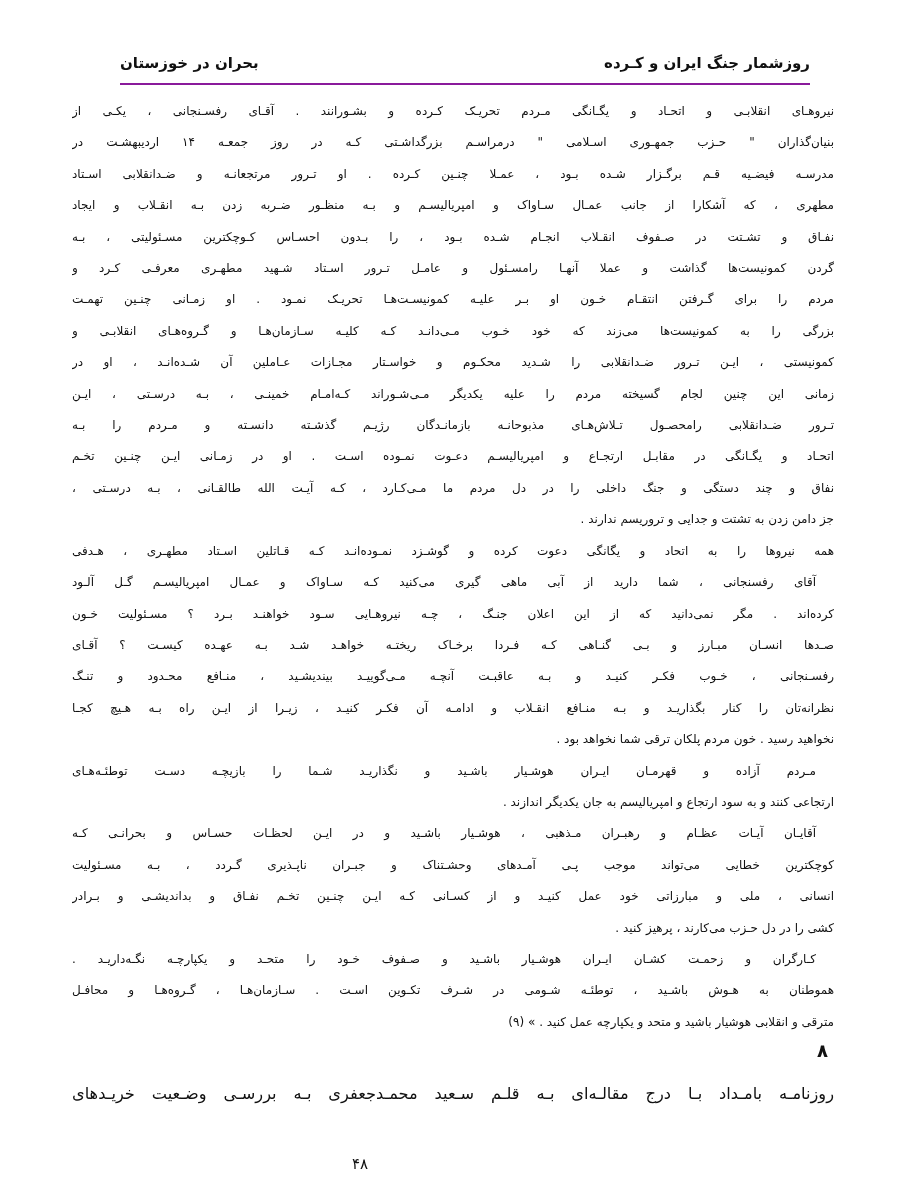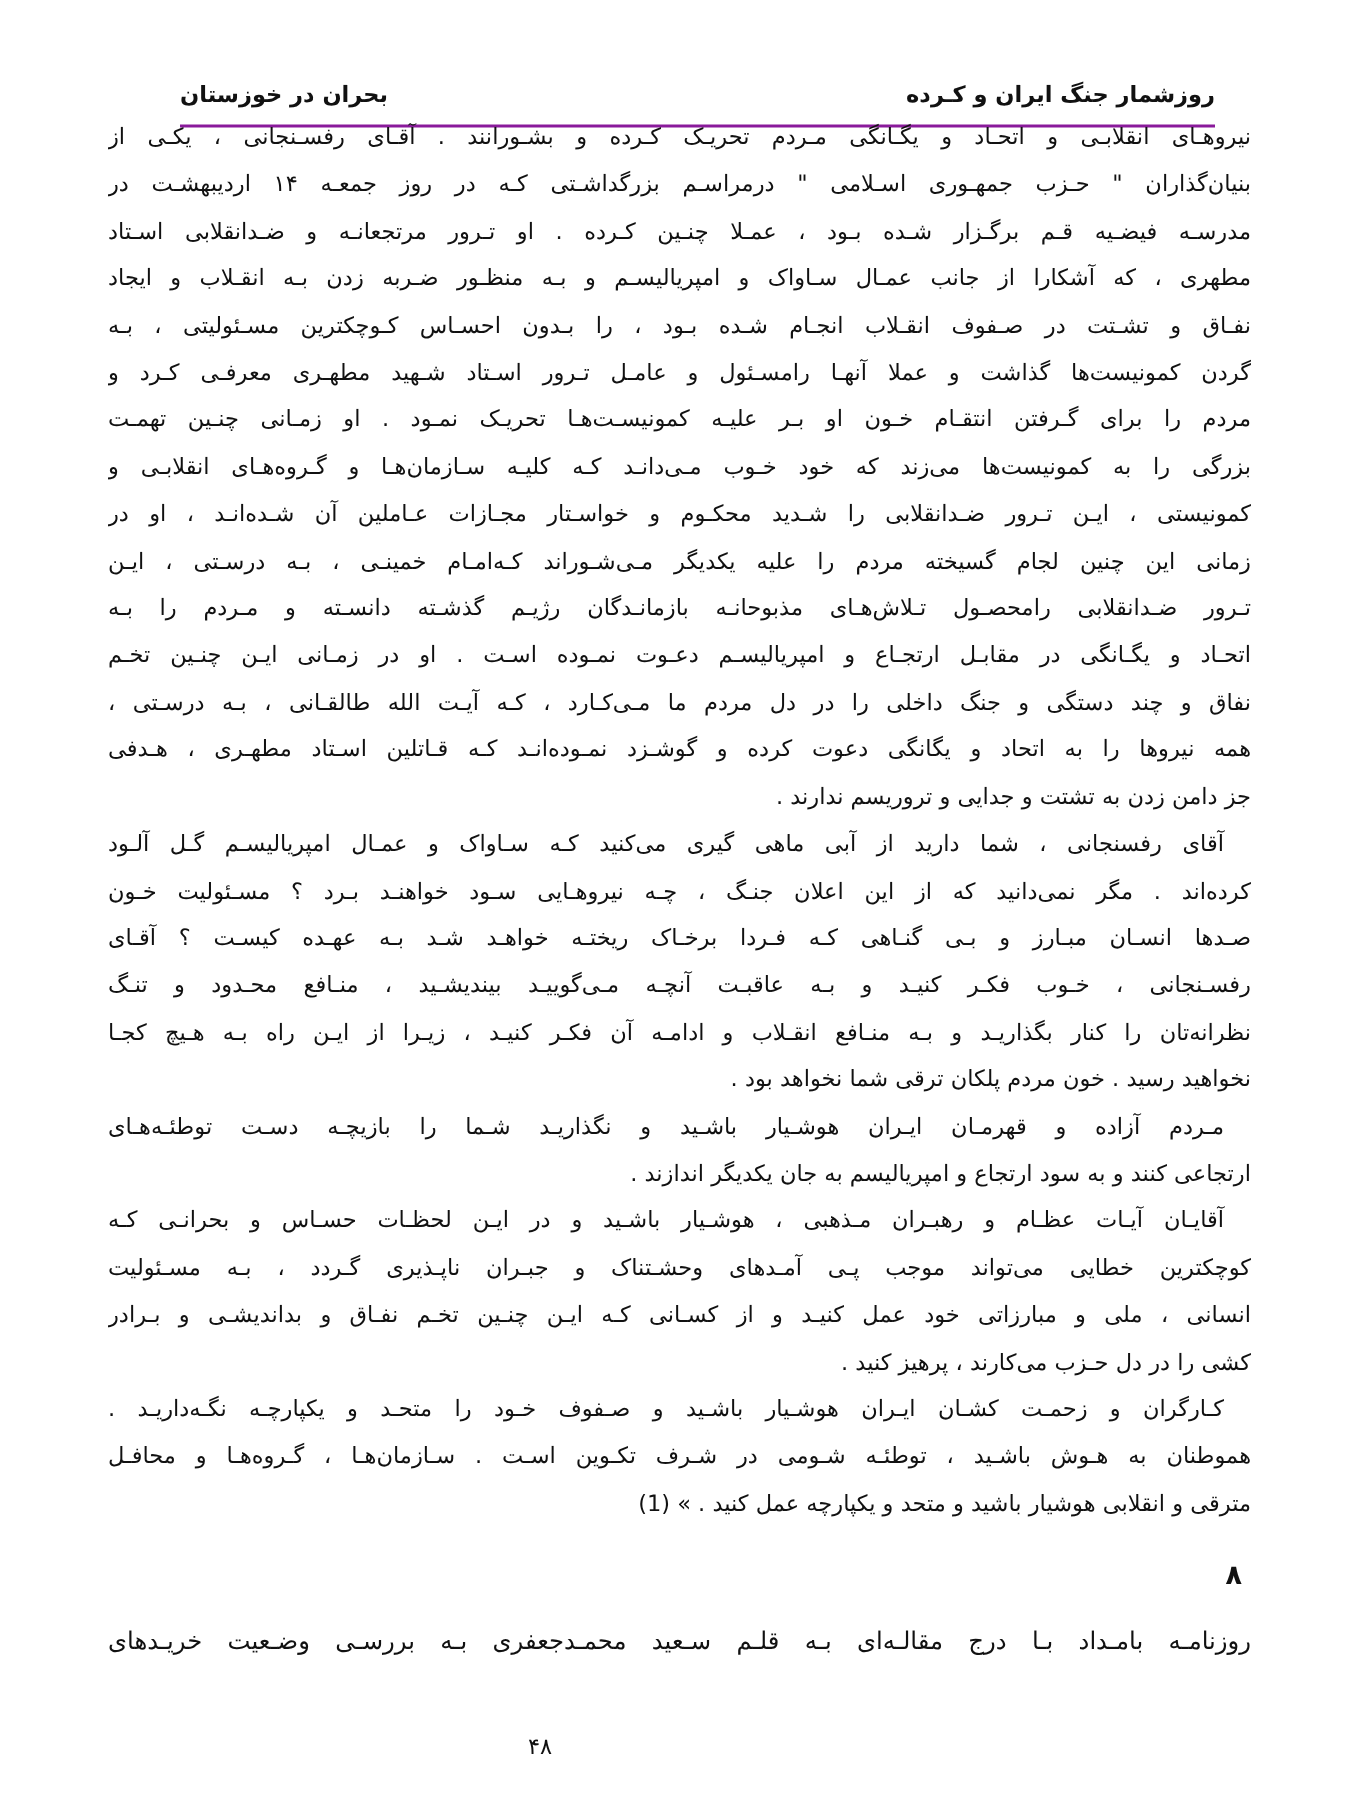--- a/index.html
+++ b/index.html
@@ -2,22 +2,22 @@
 <html><head>
 <meta charset="utf-8">
 <style>
   html, body { margin: 0; padding: 0; background: #ffffff; }
   body { width: 900px; height: 1200px; position: relative; overflow: hidden;
          font-family: "DejaVu Sans", sans-serif; color: #111; }
   .header { position: absolute; top: 48px; left: 120px; width: 690px; height: 30px;
             direction: rtl; display: flex; justify-content: space-between; align-items: center; }
   .header span { font-weight: bold; font-size: 15px; font-family: "DejaVu Sans", sans-serif; }
   .rule { position: absolute; top: 83px; left: 120px; width: 690px; height: 2px; background: #8a1a9b; }
-  .body { position: absolute; top: 76px; left: 72px; width: 762px; direction: rtl; text-align: justify;
-          font-size: 15px; line-height: 31.4px; }
+  .body { position: absolute; top: 96px; left: 72px; width: 762px; direction: rtl; text-align: justify;
+          font-size: 12px; line-height: 31.4px; }
   .line { display: block; text-align: justify; text-align-last: justify; white-space: nowrap; overflow: hidden; }
   .line.end { text-align-last: right; }
   .line.ind { padding-right: 18px; }
   .section-num { position: absolute; top: 1040px; right: 72px; font-weight: bold; font-size: 18px; direction: rtl; }
   .after { position: absolute; top: 1078px; left: 72px; width: 762px; direction: rtl; font-size: 16.2px; line-height: 31.4px; }
   .page-num { position: absolute; top: 1155px; left: 0; width: 720px; text-align: center; font-size: 15px; direction: rtl; }
 </style>
 </head>
 <body>
 
@@ -34,37 +34,37 @@
   <span class="line">مطهری ، که آشکارا از جانب عمـال سـاواک و امپریالیسـم و بـه منظـور ضـربه زدن بـه انقـلاب و ایجاد</span>
   <span class="line">نفـاق و تشـتت در صـفوف انقـلاب انجـام شـده بـود ، را بـدون احسـاس کـوچکترین مسـئولیتی ، بـه</span>
   <span class="line">گردن کمونیست‌ها گذاشت و عملا آنهـا رامسـئول و عامـل تـرور اسـتاد شـهید مطهـری معرفـی کـرد و</span>
   <span class="line">مردم را برای گـرفتن انتقـام خـون او بـر علیـه کمونیسـت‌هـا تحریـک نمـود . او زمـانی چنـین تهمـت</span>
   <span class="line">بزرگی را به کمونیست‌ها می‌زند که خود خـوب مـی‌دانـد کـه کلیـه سـازمان‌هـا و گـروه‌هـای انقلابـی و</span>
   <span class="line">کمونیستی ، ایـن تـرور ضـدانقلابی را شـدید محکـوم و خواسـتار مجـازات عـاملین آن شـده‌انـد ، او در</span>
   <span class="line">زمانی این چنین لجام گسیخته مردم را علیه یکدیگر مـی‌شـوراند کـه‌امـام خمینـی ، بـه درسـتی ، ایـن</span>
   <span class="line">تـرور ضـدانقلابی رامحصـول تـلاش‌هـای مذبوحانـه بازمانـدگان رژیـم گذشـته دانسـته و مـردم را بـه</span>
   <span class="line">اتحـاد و یگـانگی در مقابـل ارتجـاع و امپریالیسـم دعـوت نمـوده اسـت . او در زمـانی ایـن چنـین تخـم</span>
   <span class="line">نفاق و چند دستگی و جنگ داخلی را در دل مردم ما مـی‌کـارد ، کـه آیـت الله طالقـانی ، بـه درسـتی ،</span>
+  <span class="line end">جز دامن زدن به تشتت و جدایی و تروریسم ندارند .</span>
   <span class="line">همه نیروها را به اتحاد و یگانگی دعوت کرده و گوشـزد نمـوده‌انـد کـه قـاتلین اسـتاد مطهـری ، هـدفی</span>
-  <span class="line end">جز دامن زدن به تشتت و جدایی و تروریسم ندارند .</span>
   <span class="line ind">آقای رفسنجانی ، شما دارید از آبی ماهی گیری می‌کنید کـه سـاواک و عمـال امپریالیسـم گـل آلـود</span>
   <span class="line">کرده‌اند . مگر نمی‌دانید که از این اعلان جنـگ ، چـه نیروهـایی سـود خواهنـد بـرد ؟ مسـئولیت خـون</span>
   <span class="line">صـدها انسـان مبـارز و بـی گنـاهی کـه فـردا برخـاک ریختـه خواهـد شـد بـه عهـده کیسـت ؟ آقـای</span>
   <span class="line">رفسـنجانی ، خـوب فکـر کنیـد و بـه عاقبـت آنچـه مـی‌گوییـد بیندیشـید ، منـافع محـدود و تنـگ</span>
   <span class="line">نظرانه‌تان را کنار بگذاریـد و بـه منـافع انقـلاب و ادامـه آن فکـر کنیـد ، زیـرا از ایـن راه بـه هـیچ کجـا</span>
   <span class="line end">نخواهید رسید . خون مردم پلکان ترقی شما نخواهد بود .</span>
   <span class="line ind">مـردم آزاده و قهرمـان ایـران هوشـیار باشـید و نگذاریـد شـما را بازیچـه دسـت توطئـه‌هـای</span>
   <span class="line end">ارتجاعی کنند و به سود ارتجاع و امپریالیسم به جان یکدیگر اندازند .</span>
   <span class="line ind">آقایـان آیـات عظـام و رهبـران مـذهبی ، هوشـیار باشـید و در ایـن لحظـات حسـاس و بحرانـی کـه</span>
   <span class="line">کوچکترین خطایی می‌تواند موجب پـی آمـدهای وحشـتناک و جبـران ناپـذیری گـردد ، بـه مسـئولیت</span>
   <span class="line">انسانی ، ملی و مبارزاتی خود عمل کنیـد و از کسـانی کـه ایـن چنـین تخـم نفـاق و بداندیشـی و بـرادر</span>
   <span class="line end">کشی را در دل حـزب می‌کارند ، پرهیز کنید .</span>
   <span class="line ind">کـارگران و زحمـت کشـان ایـران هوشـیار باشـید و صـفوف خـود را متحـد و یکپارچـه نگـه‌داریـد .</span>
   <span class="line">هموطنان به هـوش باشـید ، توطئـه شـومی در شـرف تکـوین اسـت . سـازمان‌هـا ، گـروه‌هـا و محافـل</span>
-  <span class="line end">مترقی و انقلابی هوشیار باشید و متحد و یکپارچه عمل کنید . » (1)</span>
+  <span class="line end">مترقی و انقلابی هوشیار باشید و متحد و یکپارچه عمل کنید . » (۹)</span>
 </div>
 
 <div class="section-num">۸</div>
 
 <div class="after">
   <span class="line">روزنامـه بامـداد بـا درج مقالـه‌ای بـه قلـم سـعید محمـدجعفری بـه بررسـی وضـعیت خریـدهای</span>
 </div>
 
 <div class="page-num">۴۸</div>
 

